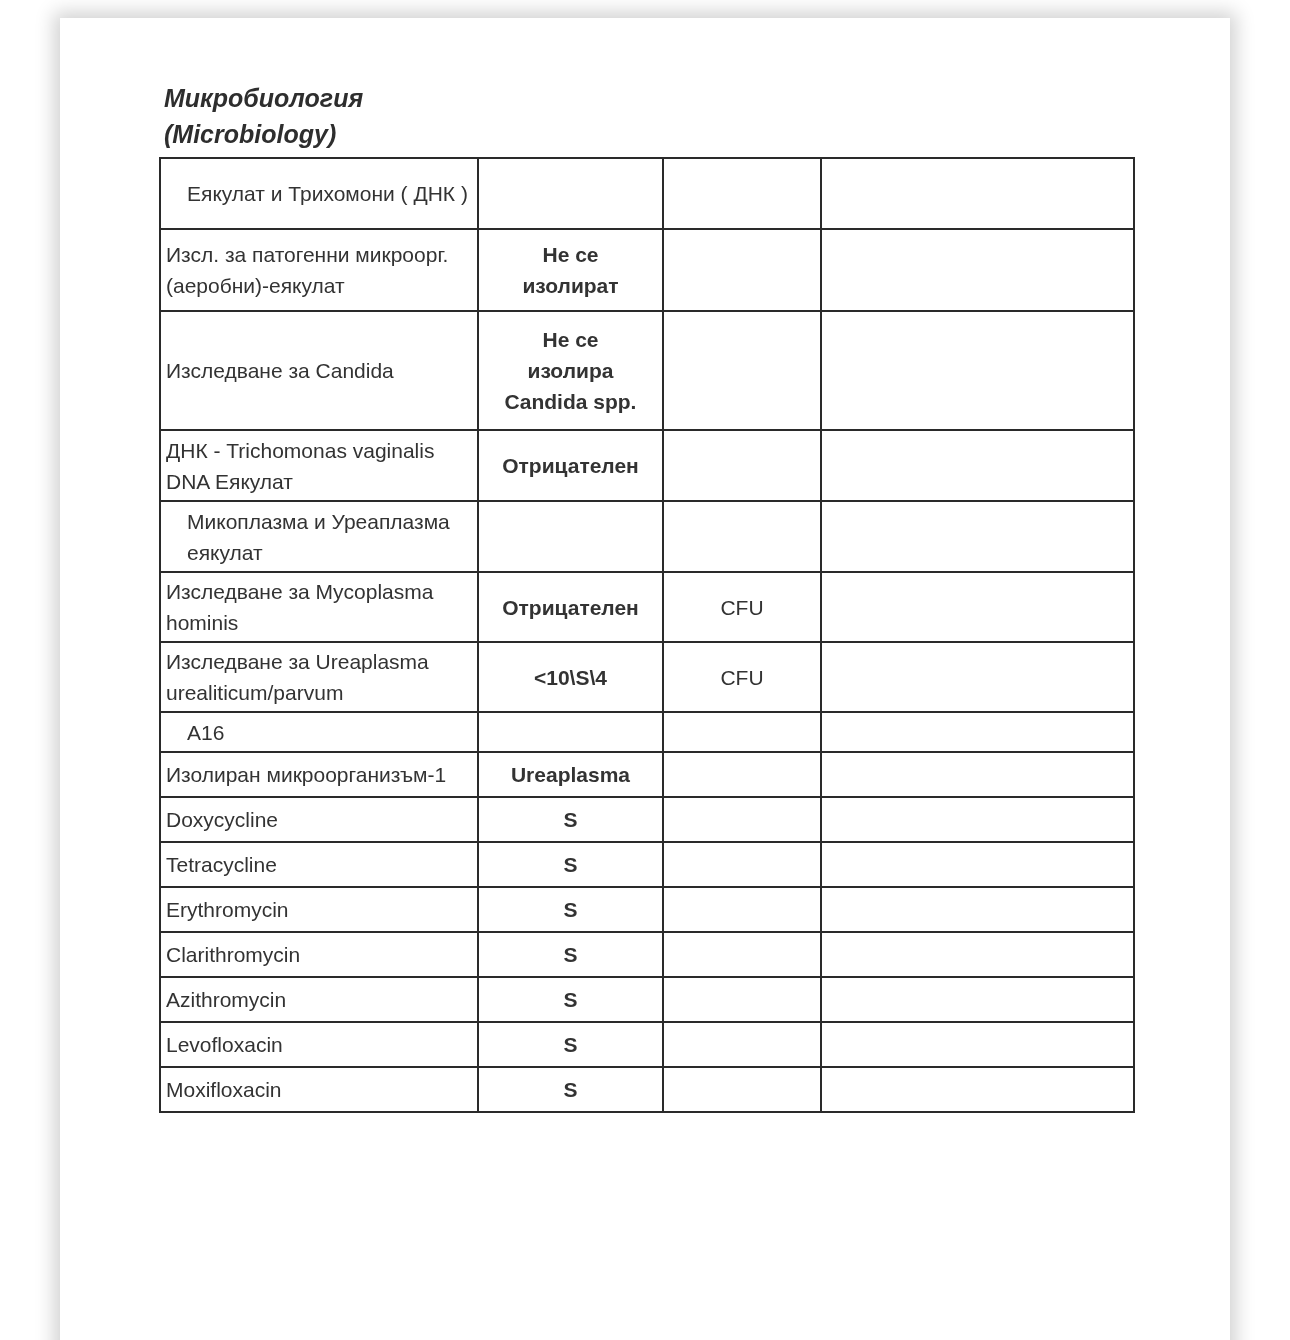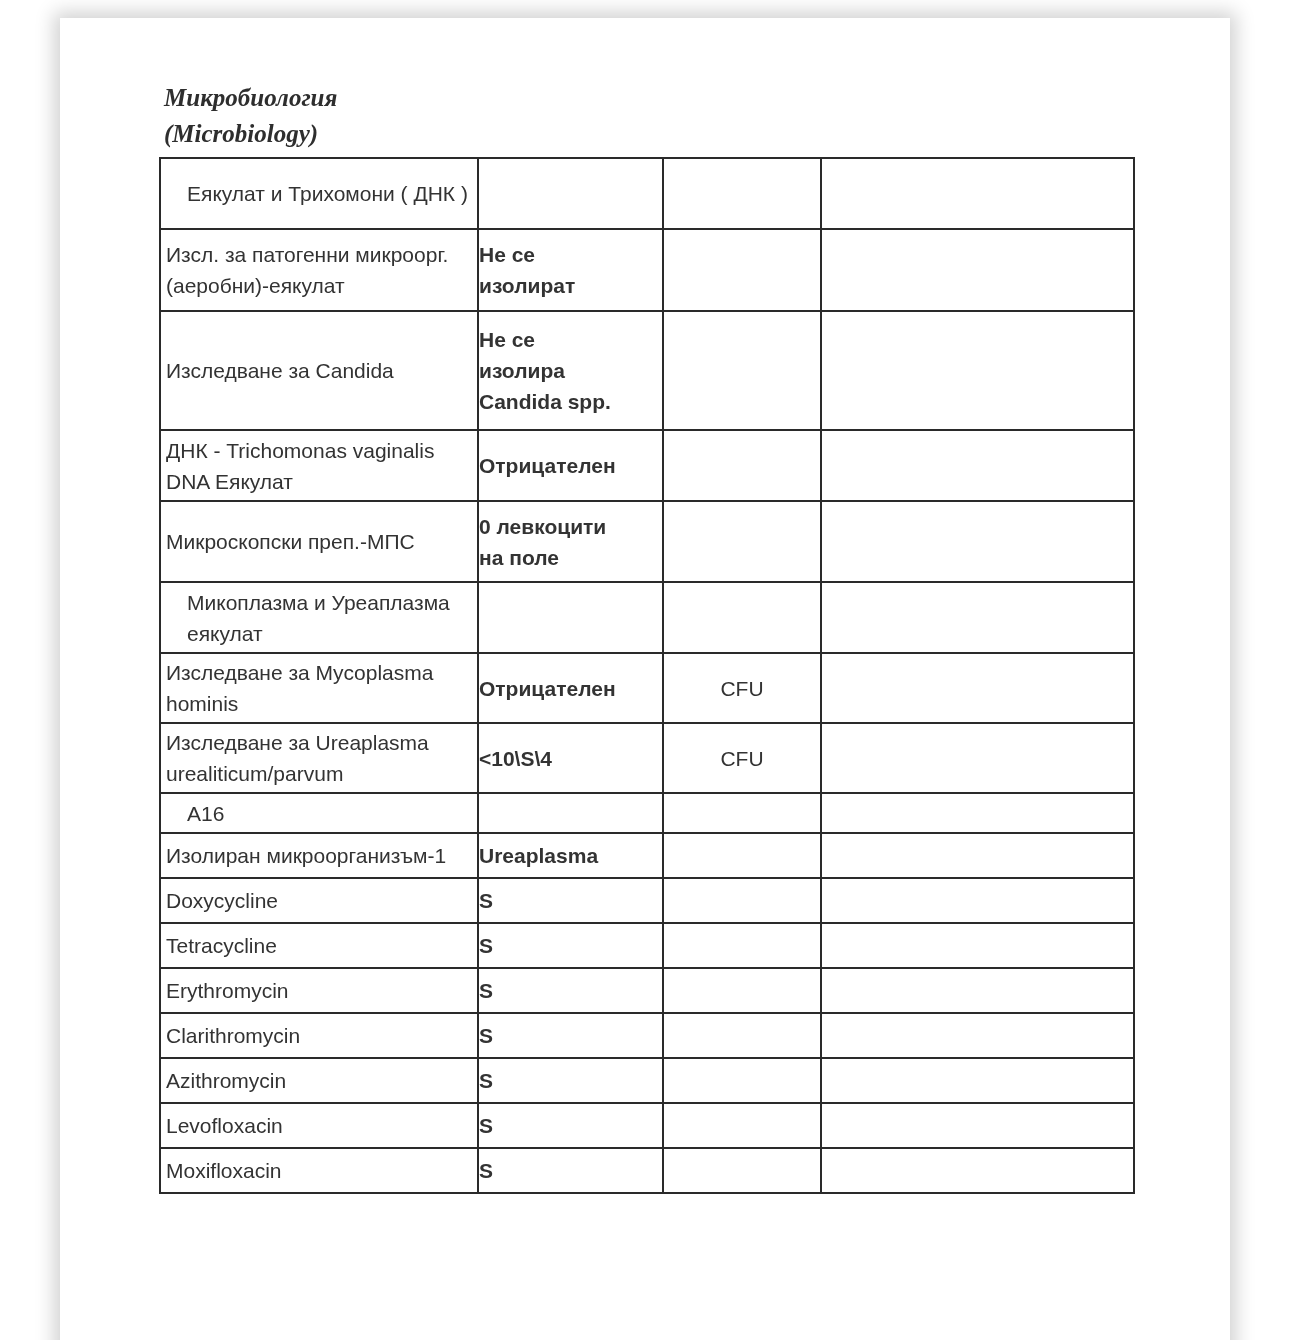--- a/index.html
+++ b/index.html
@@ -22,21 +22,21 @@
       width: 1170px;
       height: 1360px;
       background: #ffffff;
       box-shadow: 0 0 18px 6px rgba(0,0,0,0.18);
     }
     .section-title {
       position: absolute;
       left: 104px;
       top: 62px;
       margin: 0;
-      font-family: Liberation Serif, serif;
+      font-family: Liberation Sans, sans-serif;
       font-weight: bold;
       font-style: italic;
       font-size: 25px;
       line-height: 36px;
       color: #2e2e2e;
     }
     .section-title span {
       display: block;
     }
     table.results {
@@ -60,21 +60,21 @@
     col.c3 { width: 158px; }
     col.c4 { width: 313px; }
     td.name {
       padding-left: 5px !important;
       padding-right: 4px !important;
     }
     td.name.group {
       padding-left: 26px !important;
     }
     td.result {
-      text-align: left;
+      text-align: center;
       font-weight: bold;
       font-size: 24px;
       line-height: 37px;
       color: #2e2e2e;
     }
     td.unit {
       text-align: center;
       font-size: 24px;
       color: #333333;
     }
@@ -124,26 +124,20 @@
         <td class="result"><span>Не се</span><br><span>изолира</span><br><span>Candida spp.</span></td>
         <td class="unit"></td>
         <td class="ref"></td>
       </tr>
       <tr class="r3">
         <td class="name">ДНК - Trichomonas vaginalis DNA Еякулат</td>
         <td class="result">Отрицателен</td>
         <td class="unit"></td>
         <td class="ref"></td>
       </tr>
-      <tr class="r4">
-        <td class="name">Микроскопски преп.-МПС</td>
-        <td class="result"><span>0 левкоцити</span><br><span>на поле</span></td>
-        <td class="unit"></td>
-        <td class="ref"></td>
-      </tr>
       <tr class="r5">
         <td class="name group">Микоплазма и Уреаплазма еякулат</td>
         <td class="result"></td>
         <td class="unit"></td>
         <td class="ref"></td>
       </tr>
       <tr class="r6">
         <td class="name">Изследване за Mycoplasma hominis</td>
         <td class="result">Отрицателен</td>
         <td class="unit">CFU</td>

